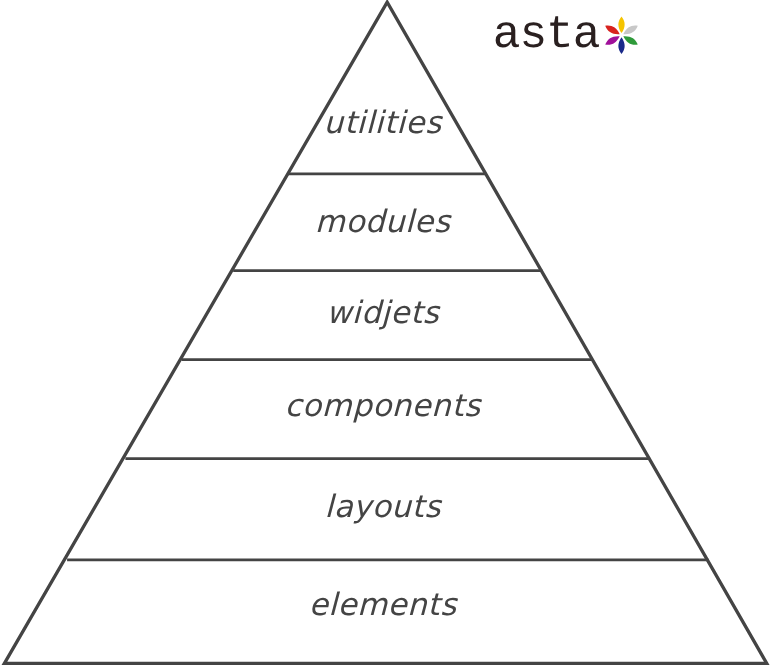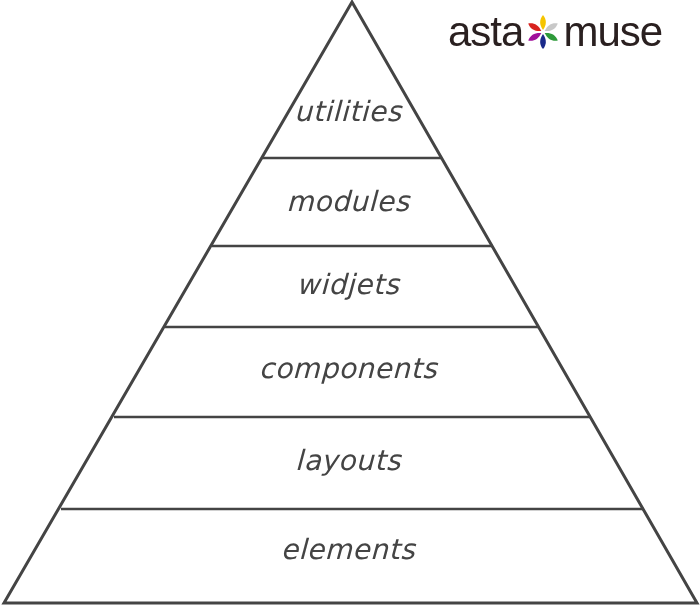--- a/index.html
+++ b/index.html
@@ -7,21 +7,21 @@
   #diagram { position:absolute; left:0; top:0; width:700px; height:606px; }
   .layer-label {
     position:absolute; left:0; width:700px; text-align:center;
     font-family:"DejaVu Sans", sans-serif; font-style:italic;
     font-size:28px; color:#444444; letter-spacing:0.5px;
     transform:skewX(-4deg);
   }
   .logo {
     position:absolute; left:448px; top:10px; height:44px;
     display:flex; align-items:center;
-    font-family:Liberation Sans, sans-serif; font-size:42px; color:#2a2020;
+    font-family:Liberation Mono, monospace; font-size:42px; color:#2a2020;
     letter-spacing:-1px;
   }
   .logo .flower { width:38px; height:40px; margin:0 1px; }
 </style>
 </head>
 <body>
 
 <svg id="diagram" viewBox="0 0 700 606" xmlns="http://www.w3.org/2000/svg">
   <polygon points="352,2 4,603 697,603" fill="#ffffff" stroke="#444444" stroke-width="3" stroke-linejoin="miter"></polygon>
 
@@ -44,14 +44,13 @@
   <svg class="flower" viewBox="-20 -20 40 40" xmlns="http://www.w3.org/2000/svg">
     <g>
       <path d="M0,-2 C-4,-8 -4,-13 0,-18 C4,-13 4,-8 0,-2 Z" fill="#f5c400" transform="rotate(0)"></path>
       <path d="M0,-2 C-4,-8 -4,-13 0,-18 C4,-13 4,-8 0,-2 Z" fill="#c8c8c8" transform="rotate(60)"></path>
       <path d="M0,-2 C-4,-8 -4,-13 0,-18 C4,-13 4,-8 0,-2 Z" fill="#2e9a3a" transform="rotate(120)"></path>
       <path d="M0,-2 C-4,-8 -4,-13 0,-18 C4,-13 4,-8 0,-2 Z" fill="#1a2a8a" transform="rotate(180)"></path>
       <path d="M0,-2 C-4,-8 -4,-13 0,-18 C4,-13 4,-8 0,-2 Z" fill="#a0109a" transform="rotate(240)"></path>
       <path d="M0,-2 C-4,-8 -4,-13 0,-18 C4,-13 4,-8 0,-2 Z" fill="#d8231f" transform="rotate(300)"></path>
     </g>
   </svg>
-  <span>muse</span>
 </div>
 
 </body></html>

